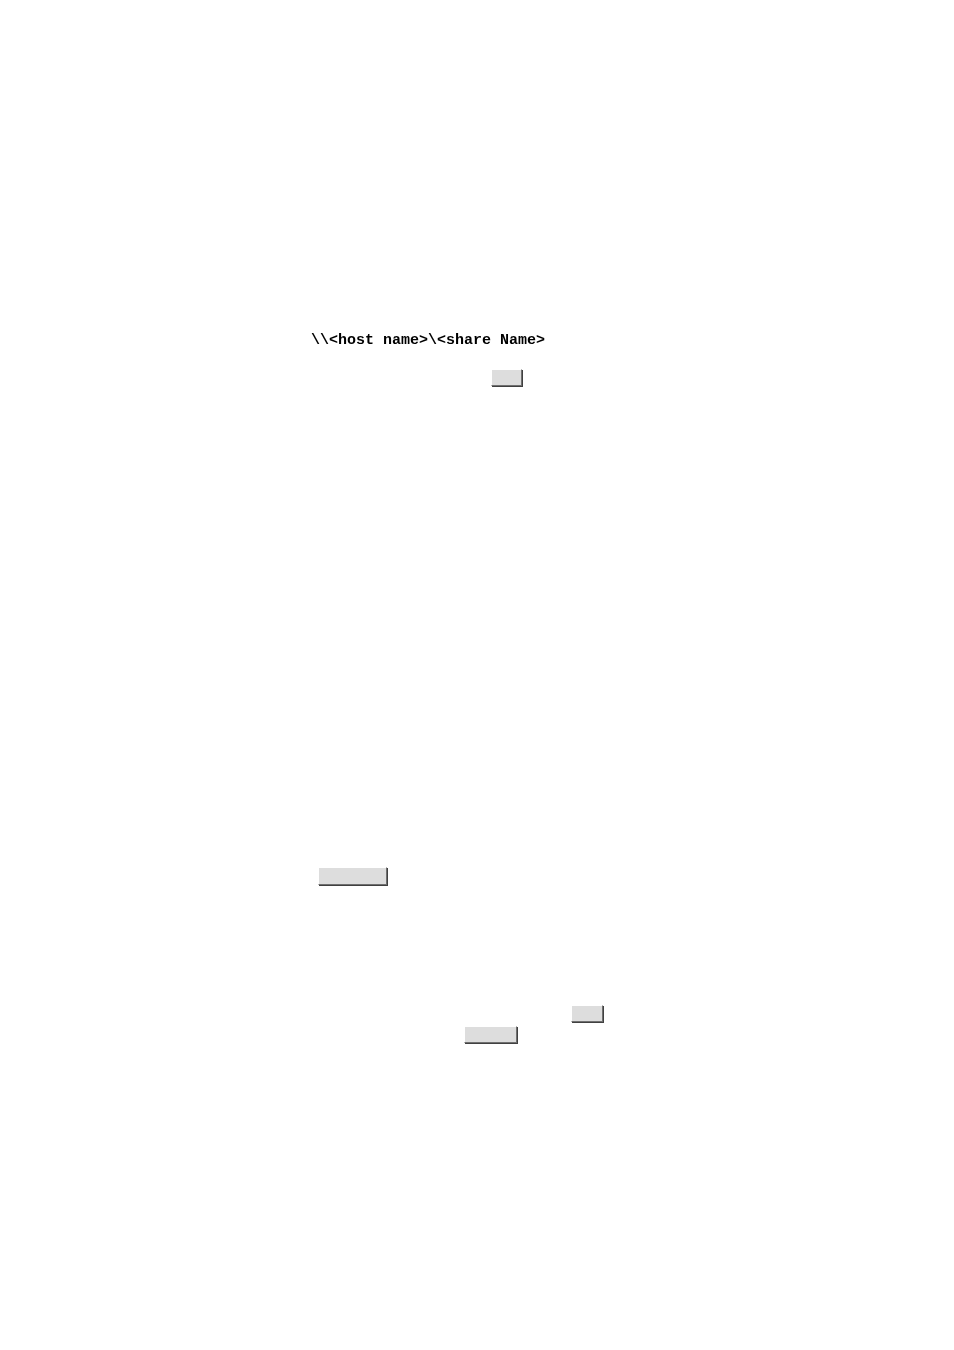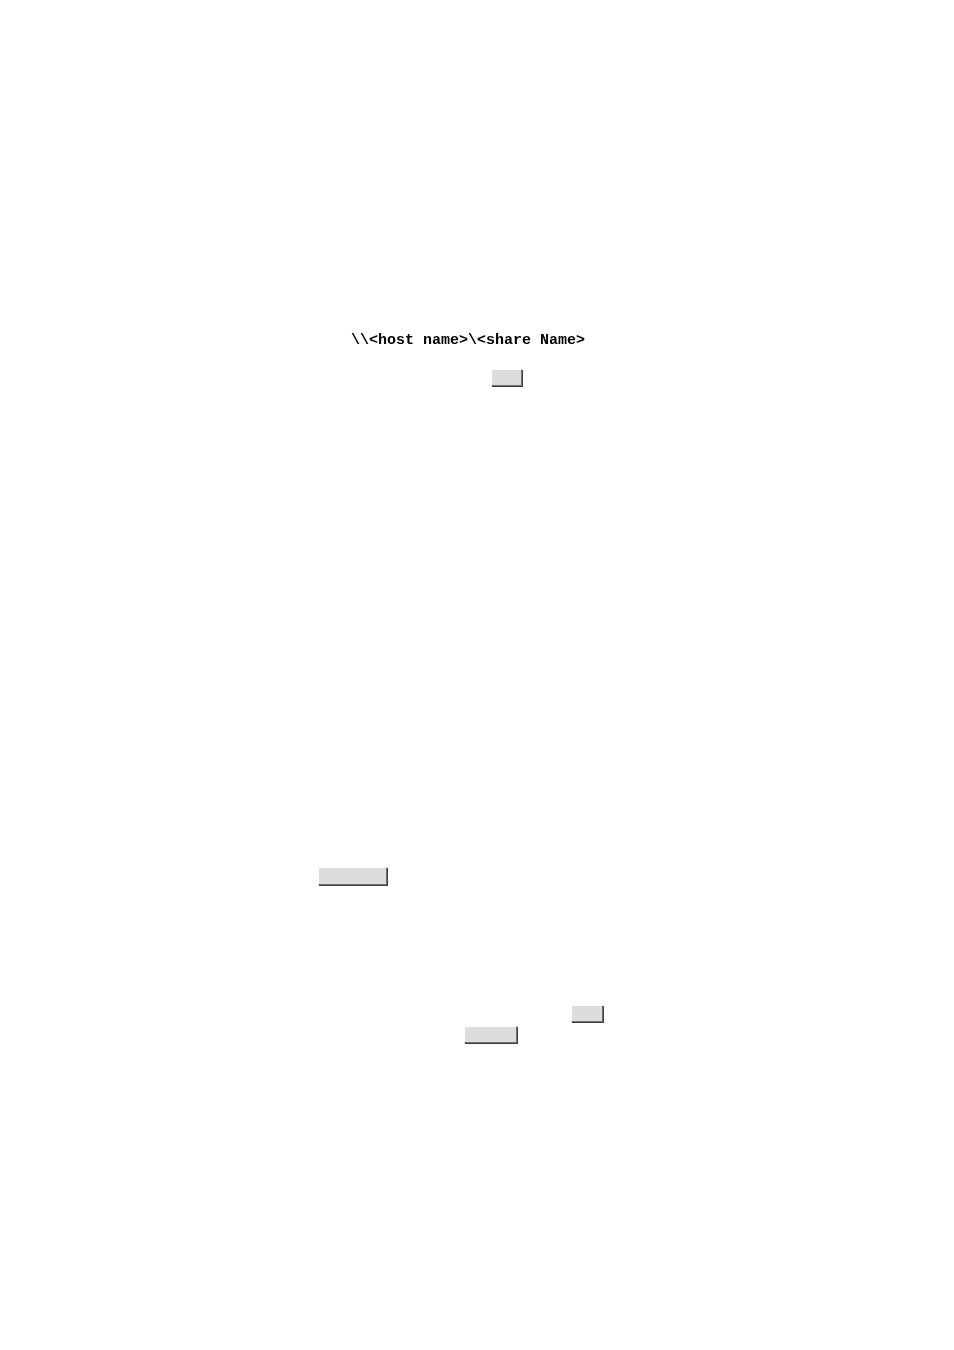--- a/index.html
+++ b/index.html
@@ -34,21 +34,21 @@
     border-bottom: 1px solid #707070;
     box-shadow: 1px 1px 0px #404040;
     box-sizing: border-box;
   }
 </style>
 </head>
 <body>
 
 <div class="page">
 
-  <span class="code-line" style="left:311px; top:332px;margin-left:40px;">\\&lt;host name&gt;\&lt;share Name&gt;</span>
+  <span class="code-line" style="left:311px; top:332px;">\\&lt;host name&gt;\&lt;share Name&gt;</span>
 
   <div class="btn" style="left:491px; top:369px; width:31px; height:17px;" aria-label="button"></div>
 
   <div class="btn" style="left:318px; top:867px; width:69px; height:18px;" aria-label="button"></div>
 
   <div class="btn" style="left:571px; top:1005px; width:32px; height:17px;" aria-label="button"></div>
 
   <div class="btn" style="left:464px; top:1026px; width:53px; height:17px;" aria-label="button"></div>
 
 </div>

